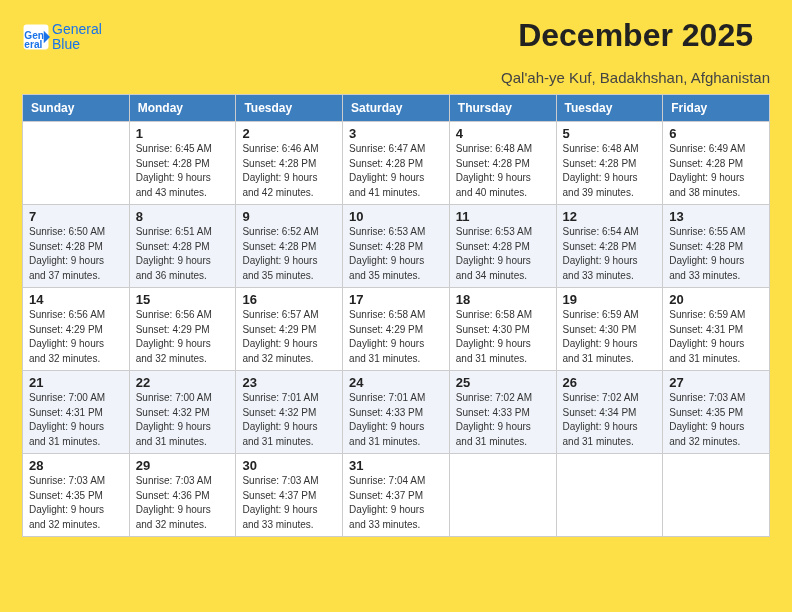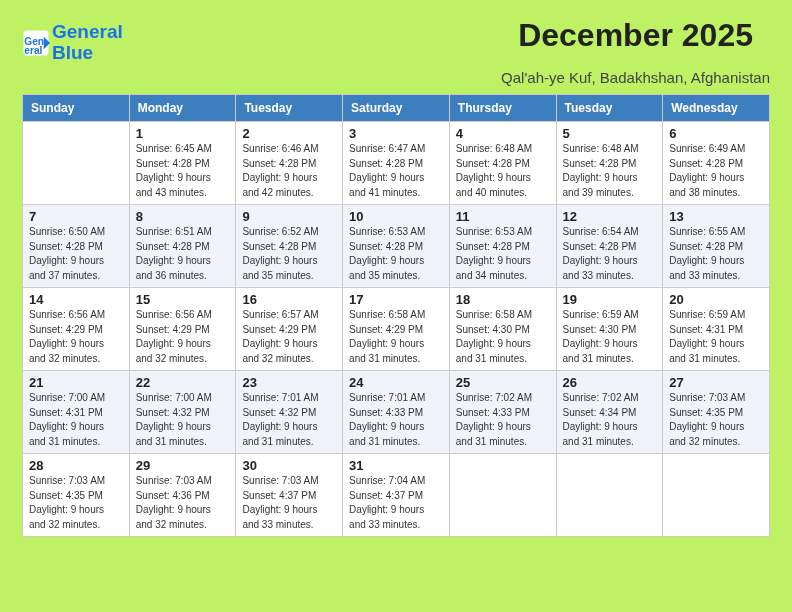--- a/index.html
+++ b/index.html
@@ -6,37 +6,37 @@
     body {
       font-family: Arial, sans-serif;
       background: #fff;
       width: 792px;
       min-height: 612px;
       padding: 0;
     }
     .page {
       width: 792px;
       min-height: 612px;
-      background: #bef264;
+      background: #fde047;
       padding: 18px 22px 18px 22px;
     }
     .header {
       display: flex;
       justify-content: space-between;
       align-items: flex-start;
       margin-bottom: 8px;
     }
     .logo {
       display: flex;
       align-items: center;
       margin-top: 4px;
     }
     .logo-text {
-      font-size: 19px;
-      font-weight: bold;
+      font-size: 14px;
+      font-weight: normal;
       color: #333;
       line-height: 1.1;
     }
     .logo-text span {
       color: #1a73e8;
     }
     .logo-icon {
       width: 28px;
       height: 28px;
       margin-right: 2px;
@@ -137,21 +137,21 @@
 
   <table class="calendar">
     <thead>
       <tr>
         <th>Sunday</th>
         <th>Monday</th>
         <th>Tuesday</th>
         <th>Saturday</th>
         <th>Thursday</th>
         <th>Tuesday</th>
-        <th>Wednesday</th>
+        <th>Friday</th>
       </tr>
     </thead>
     <tbody id="calendar-body">
     <tr class="row-shade-normal">
           <td class="empty-cell"></td>
           <td>
             <span class="day-num">1</span>
             <div class="day-info">Sunrise: 6:45 AM<br>Sunset: 4:28 PM<br>Daylight: 9 hours<br>and 43 minutes.</div>
           </td>
           <td>

